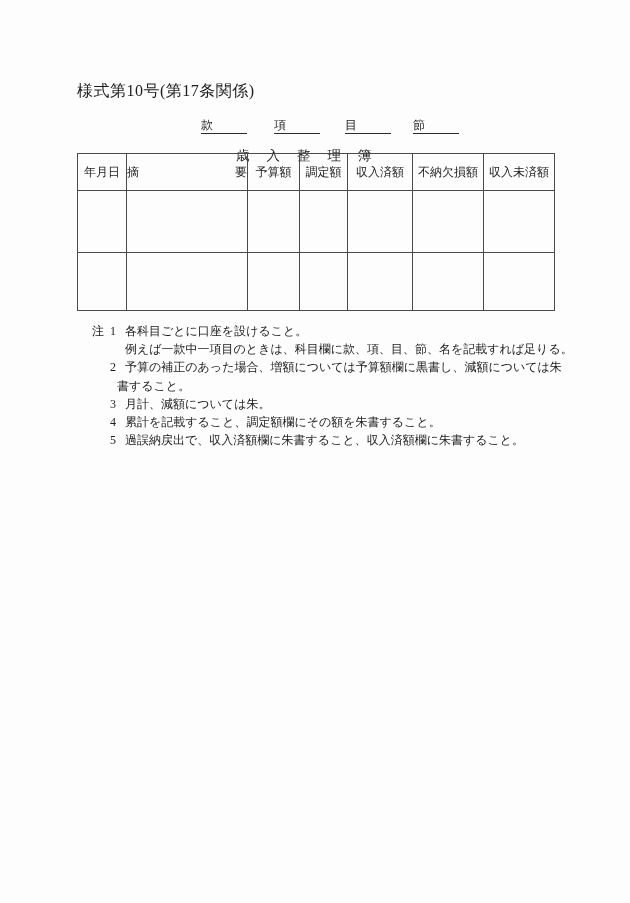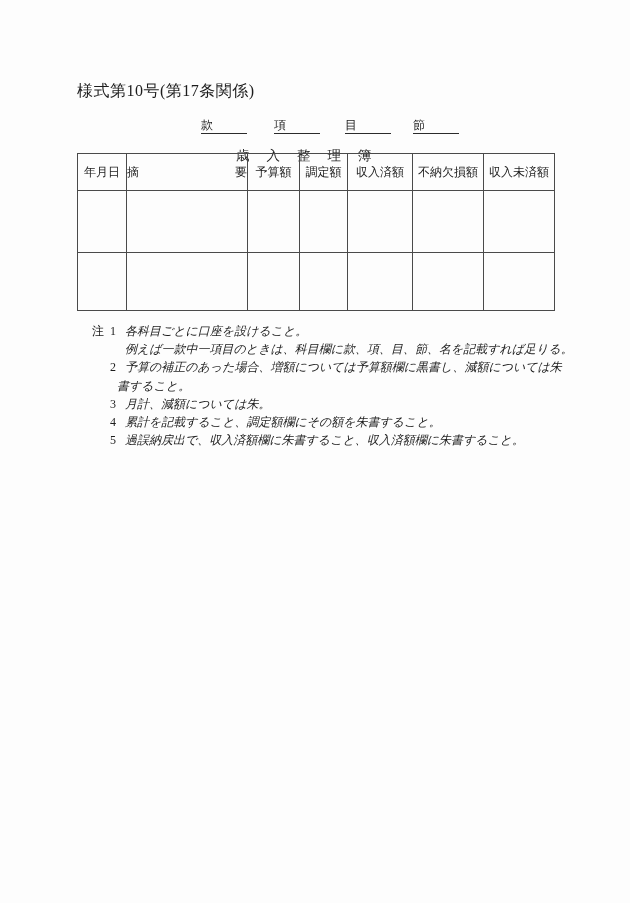--- a/index.html
+++ b/index.html
@@ -59,21 +59,21 @@
   .notes {
     position: absolute; left: 92px; top: 322px;
     font-size: 12px;
   }
   .note-line {
     position: relative; height: 18.2px;
     white-space: nowrap; line-height: 18.2px;
   }
   .note-marker { position: absolute; left: 0; }
   .note-num { position: absolute; left: 18px; }
-  .note-text { display: block; padding-left: 33px; font-style: italic; }
+  .note-text { display: block; padding-left: 33px; }
   .note-line.hang .note-text { padding-left: 25px; }
 </style>
 </head>
 <body>
 
 <div class="page">
 
   <div class="form-number">様式第10号(第17条関係)</div>
 
   <div class="doc-title">歳入整理簿</div>

